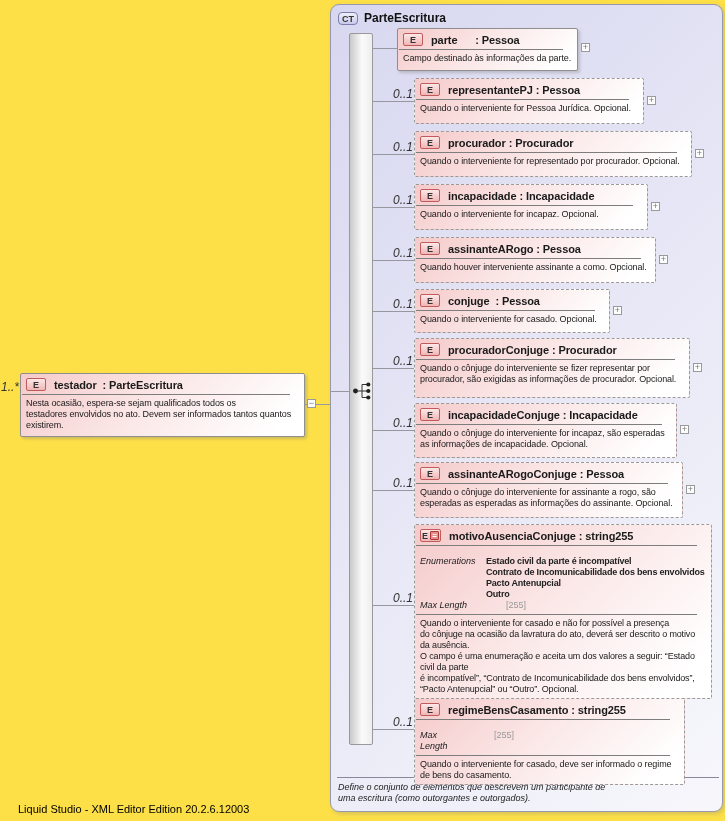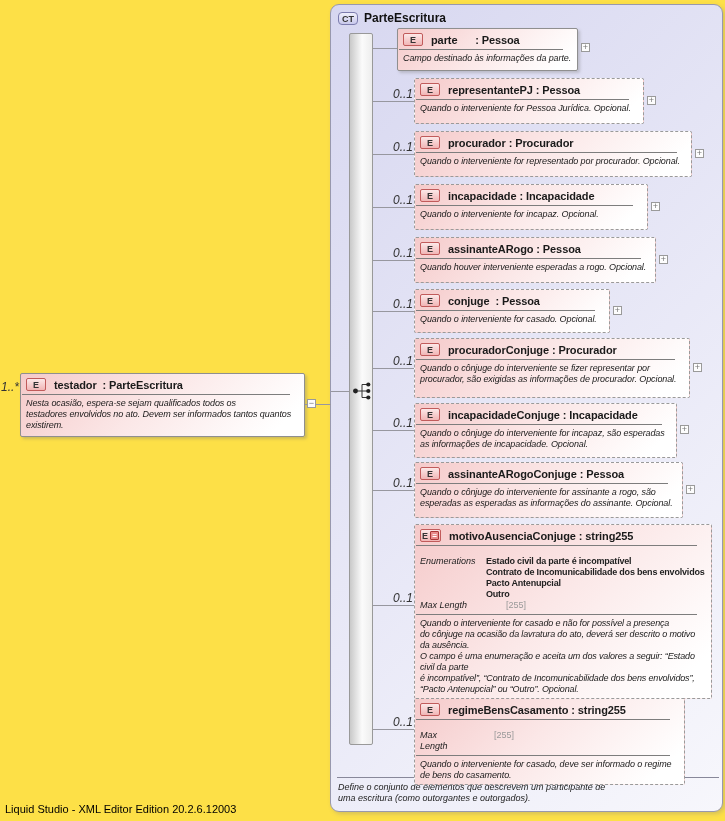--- a/index.html
+++ b/index.html
@@ -15,21 +15,21 @@
   .ebadge{display:inline-flex;align-items:center;justify-content:center;gap:2px;
           min-width:20px;height:13px;padding:0 1px;box-sizing:border-box;
           background:linear-gradient(180deg,#fce8e8,#f1b6b6);
           border:1px solid #c15b5b;border-radius:2px;
           font-size:9px;font-weight:700;color:#333;}
   .eq{display:inline-block;width:9px;height:9px;line-height:8px;text-align:center;
       background:#e98c8c;border:1px solid #a83838;color:#fff;font-size:8px;
       font-weight:700;border-radius:1px;box-sizing:border-box;}
   .etitle{font-size:11px;font-weight:700;color:#1a1a1a;white-space:pre;letter-spacing:-0.1px;}
   .divider{border-top:1px solid #7d7d7d;margin:1px 14px 0 1px;}
-  .anno{padding:3px 4px 3px 5px;font-style:italic;font-size:9px;line-height:11px;
+  .anno{padding:3px 4px 3px 5px;font-size:9px;line-height:11px;
         color:#1a1a1a;white-space:pre-wrap;letter-spacing:-0.1px;}
   .card{position:absolute;font-style:italic;font-size:12px;color:#333;white-space:pre;}
   .expander{position:absolute;width:9px;height:9px;box-sizing:border-box;z-index:5;
             background:#fdfdfd;border:1px solid #9a9a9a;color:#777;
             font-size:9px;line-height:7px;text-align:center;cursor:pointer;}
   .ct{position:absolute;box-sizing:border-box;border-radius:9px;
       background:linear-gradient(135deg,#d7d7f0 0%,#e9e9f7 55%,#f7f7fc 100%);
       border:1px solid #9898ad;box-shadow:2px 2px 4px rgba(120,120,140,.3);}
   .ct-header{display:flex;align-items:center;gap:6px;padding:6px 0 0 7px;}
   .ctbadge{display:inline-block;min-width:20px;height:13px;line-height:13px;text-align:center;
@@ -43,21 +43,21 @@
              font-size:9px;line-height:11px;color:#222;white-space:pre-wrap;}
   .spine{position:absolute;box-sizing:border-box;border:1px solid #999;border-radius:2px;
          background:linear-gradient(90deg,#c9c9c9,#fbfbfb 55%,#ededed);}
   .seqicon{position:absolute;z-index:6;}
   .facets{padding:2px 4px 2px 5px;margin-top:8px;}
   .frow{display:flex;font-size:9px;line-height:11px;}
   .flabel{font-style:italic;color:#222;width:66px;flex:0 0 66px;}
   .flabel.narrow{width:44px;flex:0 0 44px;}
   .fvals{font-weight:700;color:#222;white-space:pre-wrap;letter-spacing:-0.2px;}
   .fgray{color:#999;padding-left:20px;}
-  .status{position:absolute;left:5px;top:803px;font-size:11px;color:#000;}
+  .status{position:absolute;left:18px;top:803px;font-size:11px;color:#000;}
 </style>
 </head>
 <body>
 
 <div class="canvas">
 
   <div class="ct" style="left:330px;top:4px;width:393px;height:808px">
     <div class="ct-header">
       <span class="ctbadge">CT</span>
       <span class="ct-title">ParteEscritura</span>
@@ -155,21 +155,21 @@
   <div class="hline" style="left:373px;top:260px;width:41px"></div>
   <span class="card" style="left:393px;top:246px">0..1</span>
   <div class="box dashed" style="left:414px;top:237px;width:242px;height:46px">
     <div class="titlebar">
       <span class="ebadge">
           <span>E</span>
         </span>
       <span class="etitle">assinanteARogo : Pessoa</span>
     </div>
     <div class="divider"></div>
-    <div class="anno">Quando houver interveniente esperadas a rogo. Opcional.</div>
+    <div class="anno">Quando houver interveniente assinante a como. Opcional.</div>
   </div>
   <div class="expander" style="left:659px;top:255px">+</div>
 
   <div class="hline" style="left:373px;top:311px;width:41px"></div>
   <span class="card" style="left:393px;top:297px">0..1</span>
   <div class="box dashed" style="left:414px;top:289px;width:196px;height:44px">
     <div class="titlebar">
       <span class="ebadge">
           <span>E</span>
         </span>

